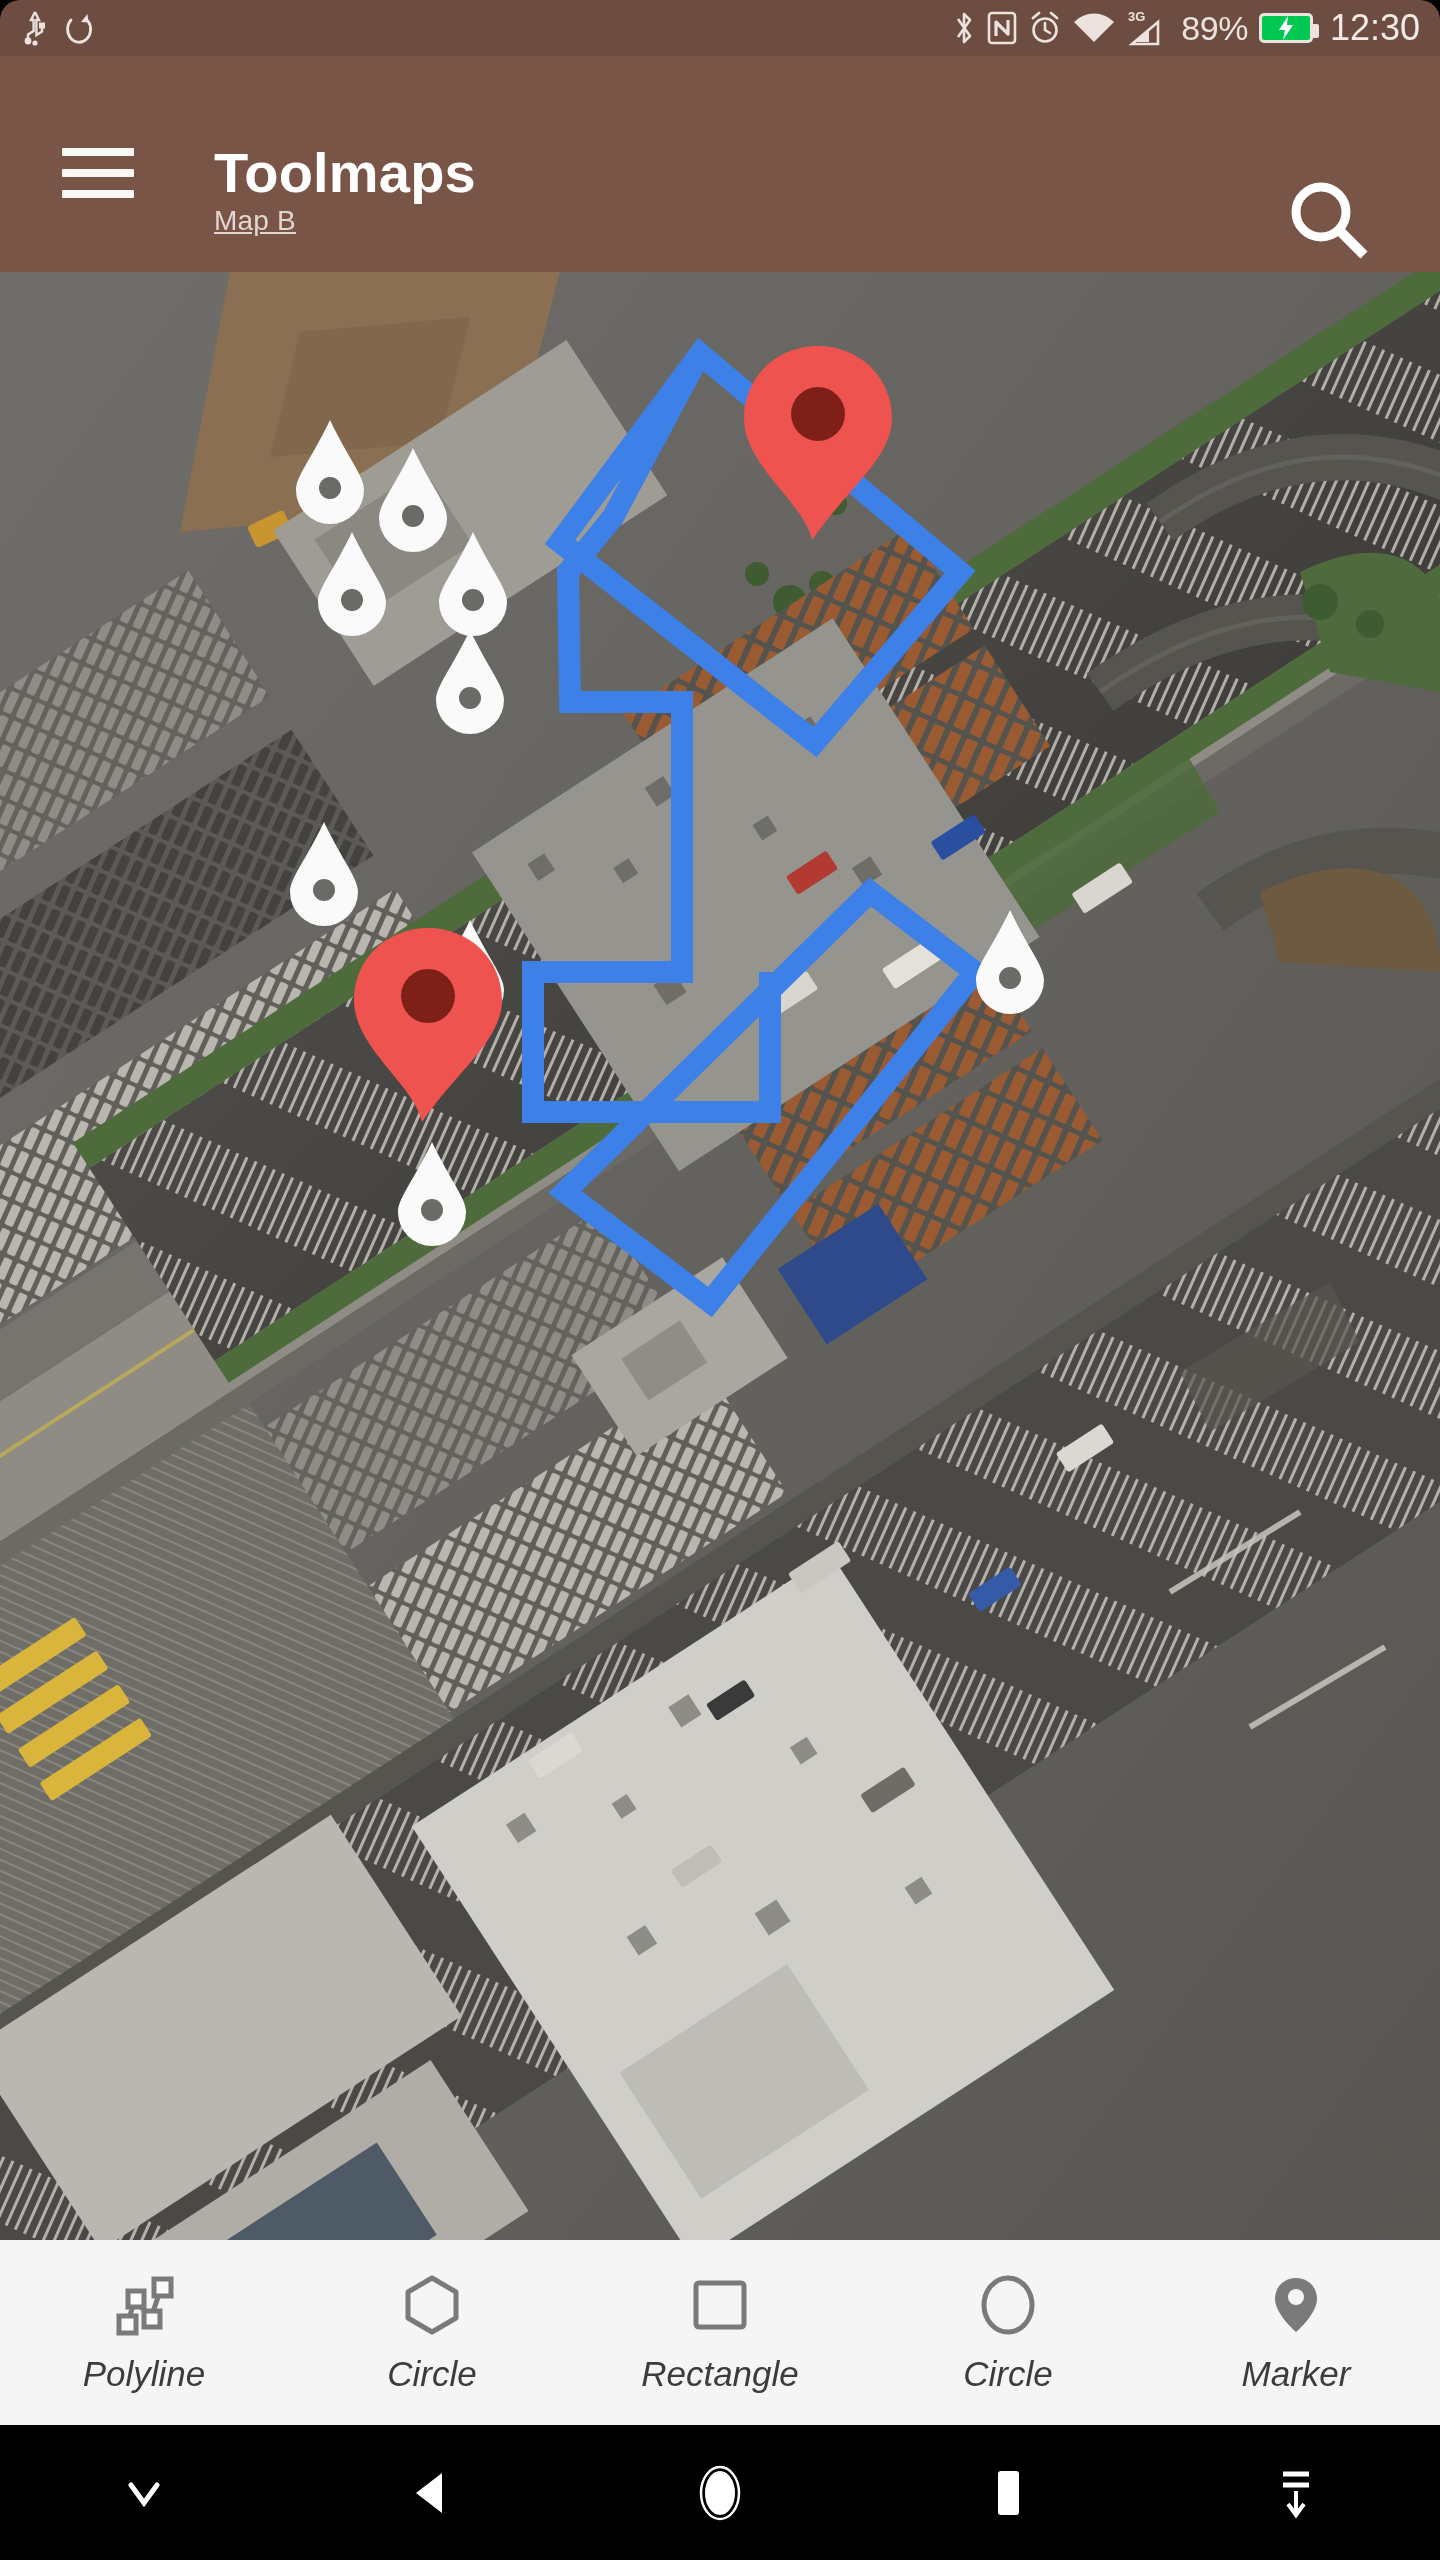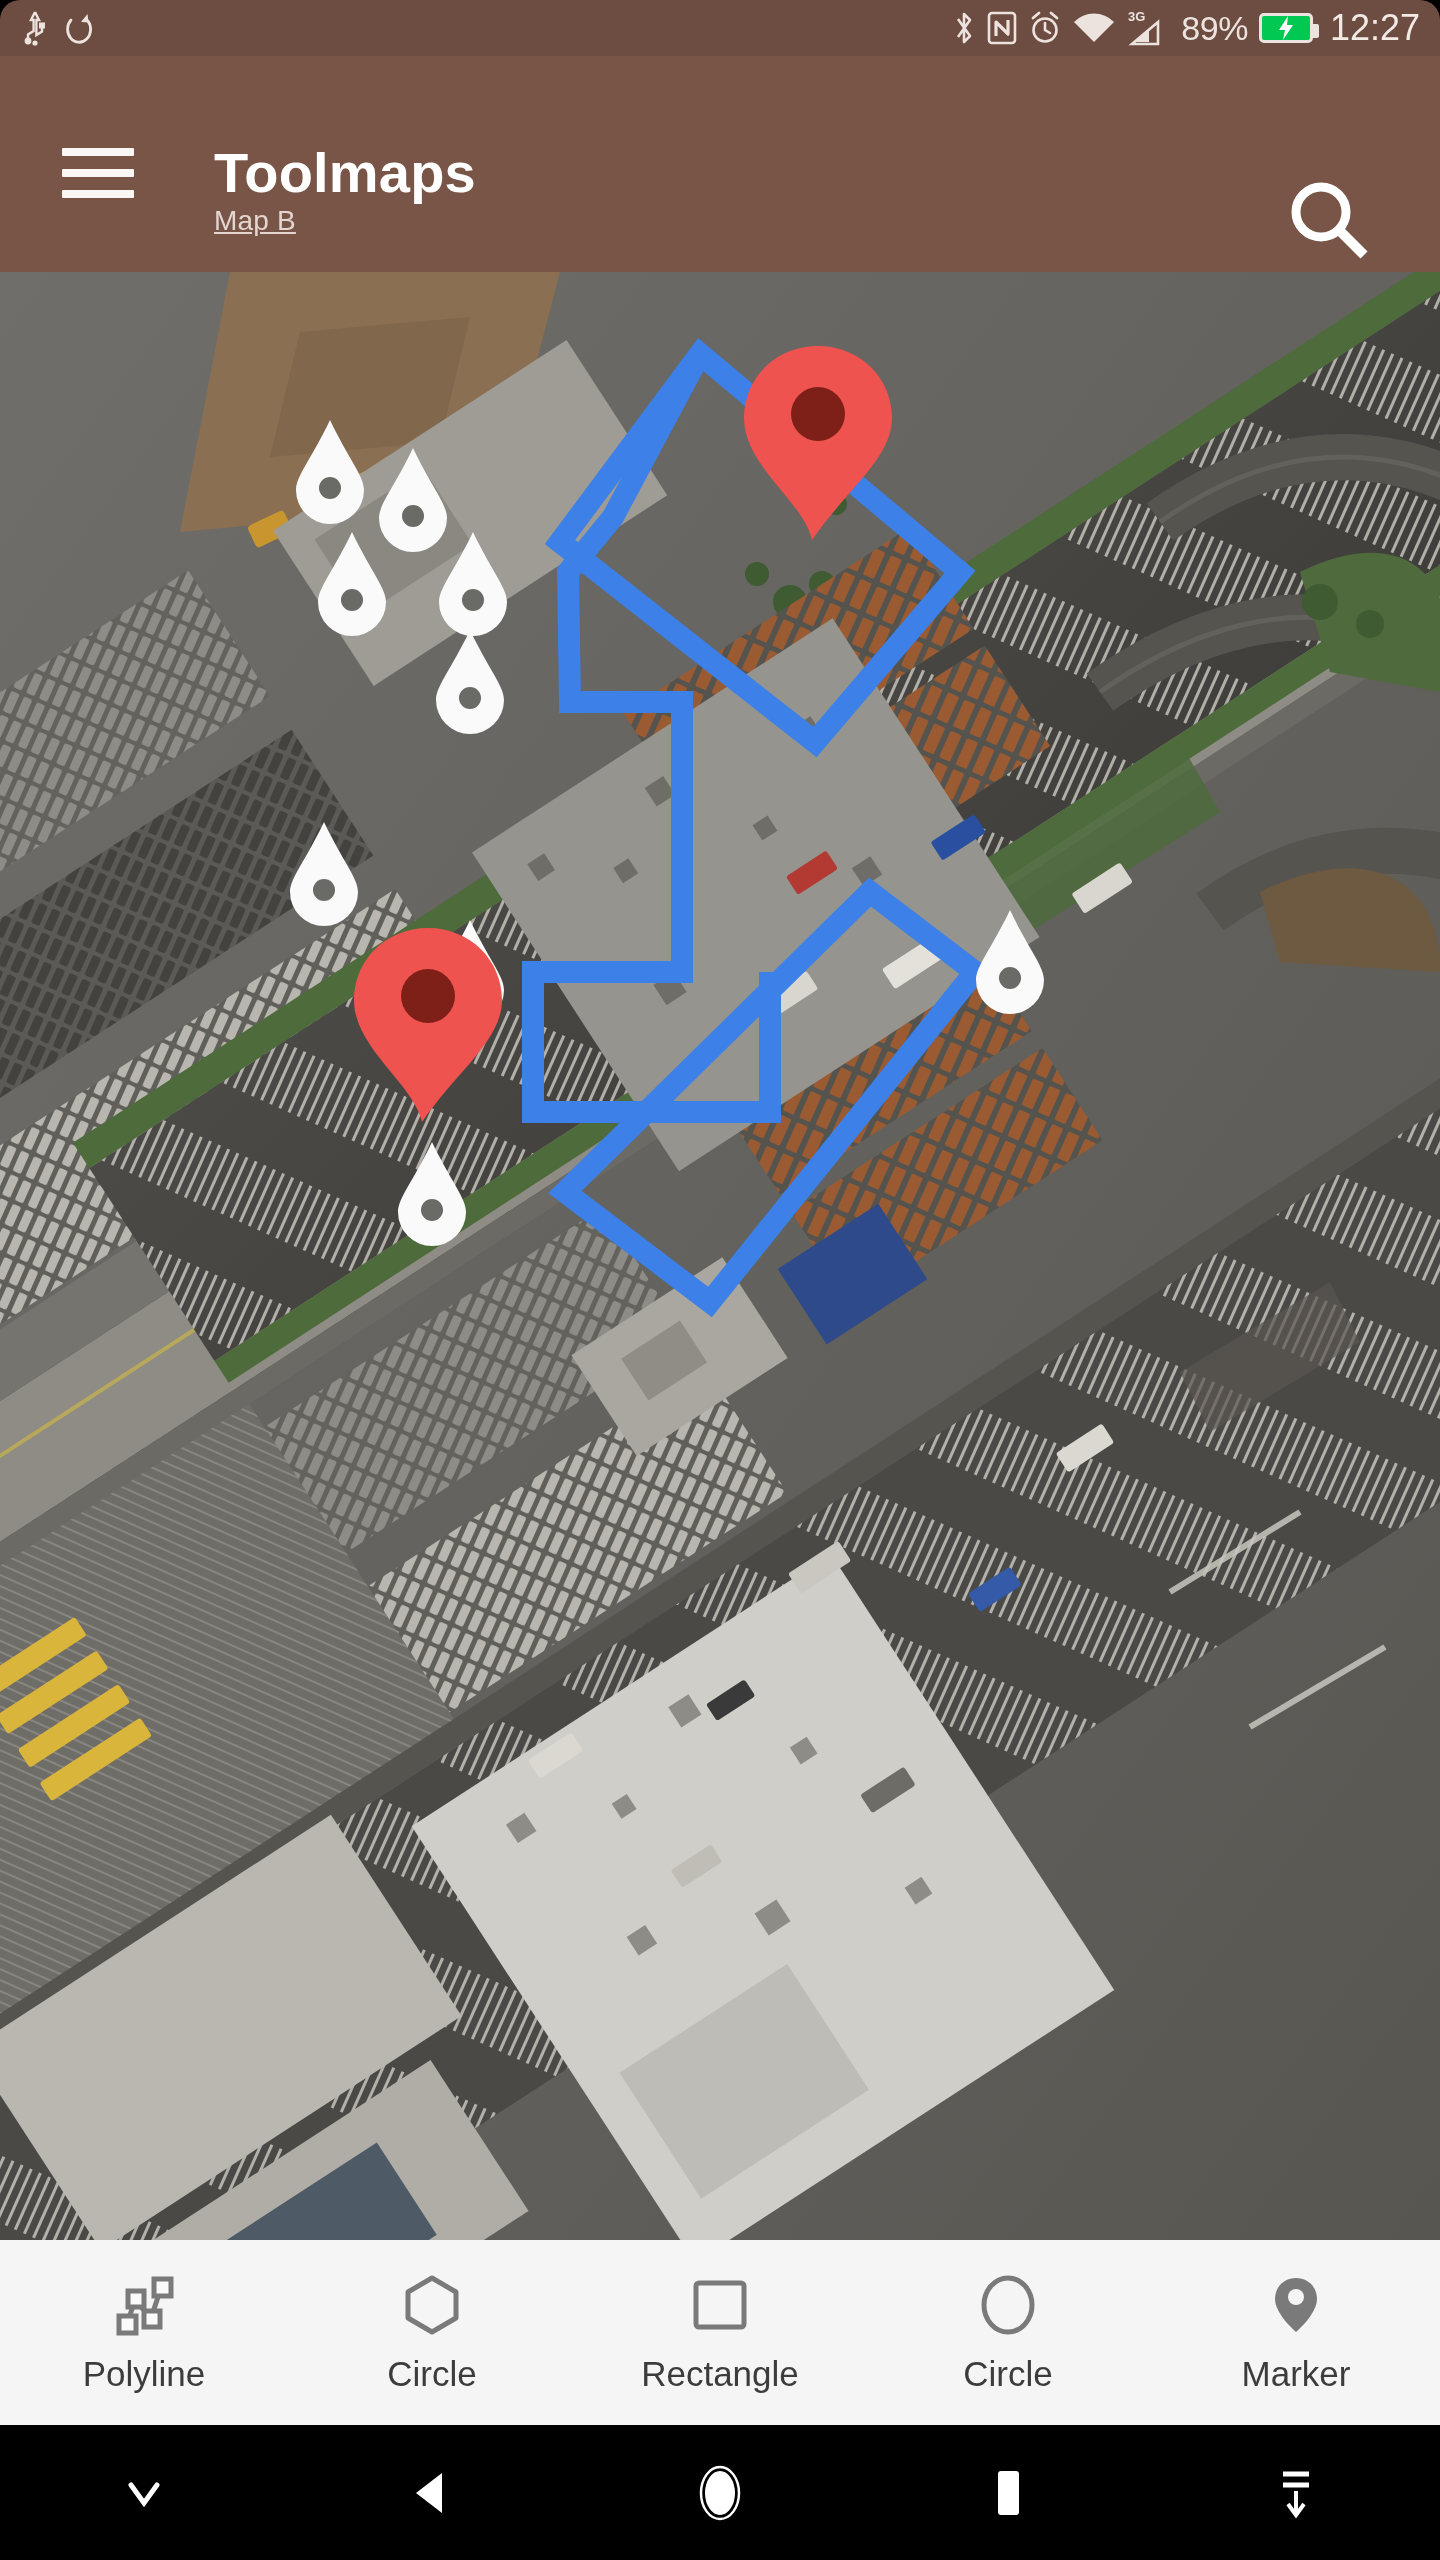--- a/index.html
+++ b/index.html
@@ -61,21 +61,21 @@
   }
   .map svg{ position:absolute; top:0; left:0; }
 
   
   .toolbar{
     position:absolute; top:2240px; left:0; width:1440px; height:185px;
     background:#F5F5F5; display:flex; align-items:center;
   }
   .tool{
     flex:1; height:100%; display:flex; flex-direction:column;
-    align-items:center; justify-content:center; gap:20px; cursor:pointer;
+    align-items:center; justify-content:center; gap:20px; cursor:pointer;font-style:italic;
   }
   .tool-ico{ height:62px; display:flex; align-items:center; justify-content:center; }
   .tool-label{ font-size:35px; color:#3C3C3C; line-height:1; }
 
   
   .navbar{
     position:absolute; top:2425px; left:0; width:1440px; height:135px;
     background:#000; display:flex; align-items:center;
   }
   .nav-btn{ flex:1; display:flex; align-items:center; justify-content:center; cursor:pointer; }
@@ -121,21 +121,21 @@
         <text x="2" y="13" font-family="Liberation Sans, sans-serif" font-size="13" font-weight="bold" fill="#EDE3DE">3G</text>
         <path d="M6 36 L32 36 L32 14 Z" fill="none" stroke="#EDE3DE" stroke-width="2.6"></path>
         <path d="M9 34 L23 34 L23 22 Z" fill="#EDE3DE"></path>
       </svg>
       <span class="sb-pct">89%</span>
       <div class="batt">
         <svg width="22" height="26" viewBox="0 0 22 26">
             <path d="M13 1 L4 15 L10 15 L8 25 L18 10 L12 10 Z" fill="#FFFFFF"></path>
           </svg>
       </div>
-      <span class="sb-clock">12:27</span>
+      <span class="sb-clock">12:30</span>
     </div>
   </div>
 
   <div class="appbar">
     <div class="hamburger">
       <span></span>
       <span></span>
       <span></span>
     </div>
     <div class="titles">

